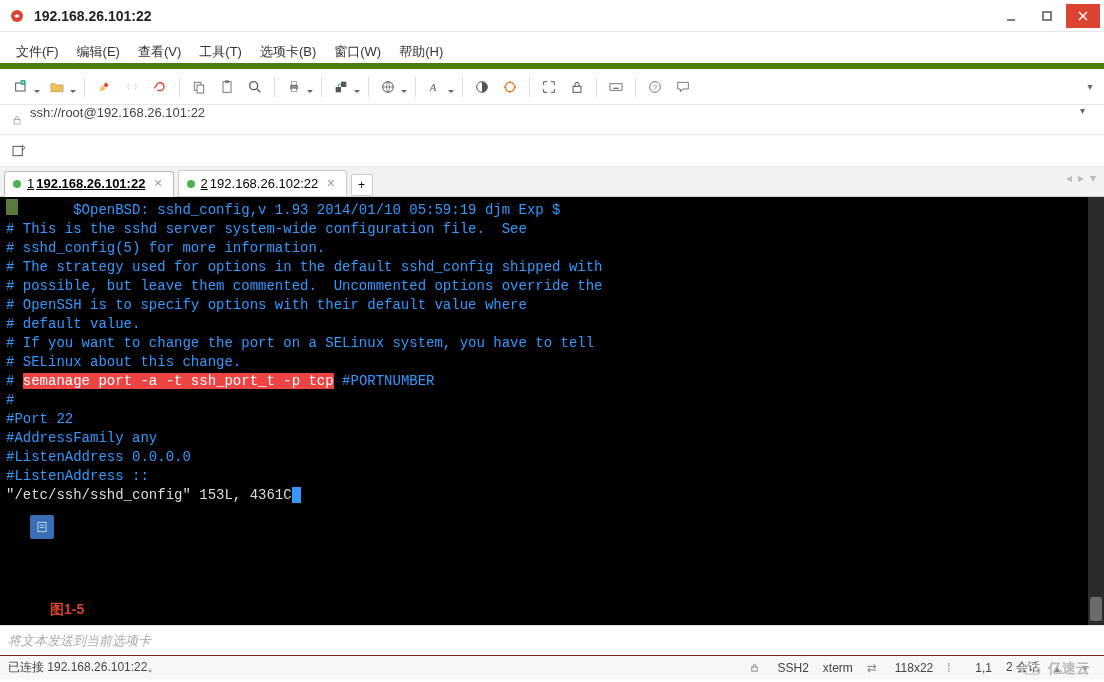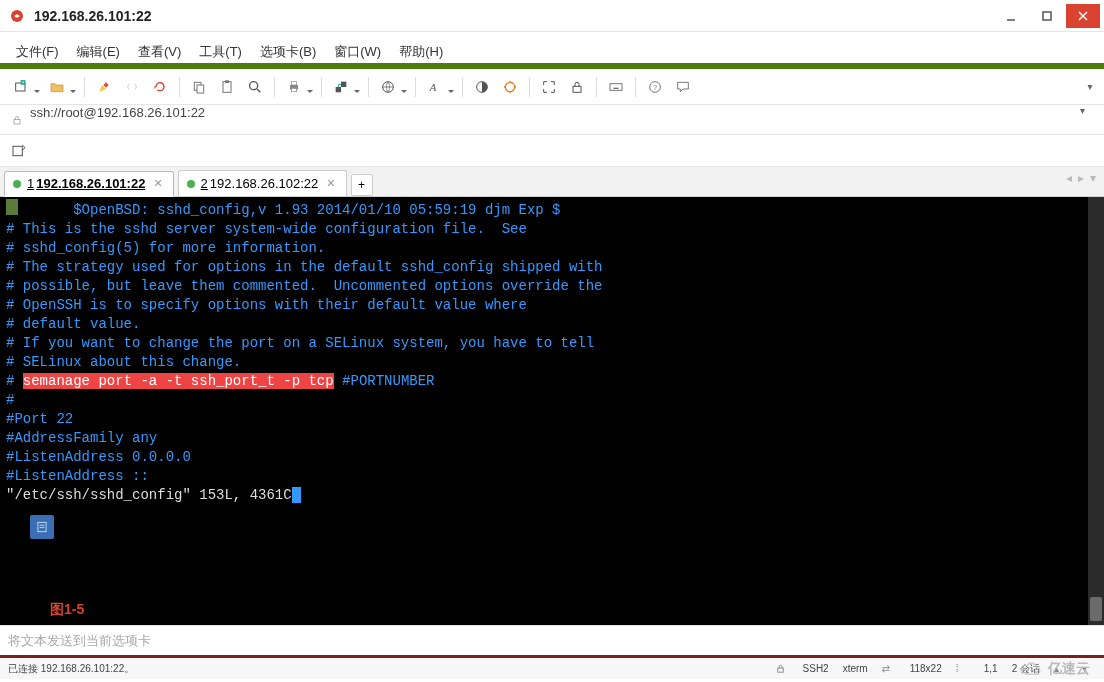--- a/index.html
+++ b/index.html
@@ -58,24 +58,24 @@
 .cursor { display:inline-block; width:9px; height:16px; background:#3399ff; vertical-align:text-bottom; }
 .white { color:#ddd; }
 .scrollbar { position:absolute; right:0; top:0; width:16px; height:100%; background:#2b2b2b; }
 .scrollbar-thumb { position:absolute; left:2px; width:12px; background:#6b6b6b; border-radius:2px; }
 .caption { position:absolute; left:14px; bottom:6px; color:#d9432f; font-weight:bold; font-size:14px; font-family:"Microsoft YaHei",sans-serif;margin-left:36px; }
 .alt-icon { position:absolute; left:30px; top:318px; width:24px; height:24px; background:#3a6fb5; border-radius:2px; display:flex; align-items:center; justify-content:center; }
 .alt-icon svg { width:14px; height:14px; stroke:#cfe0f3; }
 .row-cursor { position:absolute; left:6px; top:2px; width:12px; height:16px; background:#5a7a3a; }
 
 
-.inputbar { height:30px; background:#fff; border-top:1px solid #e5e5e5; display:flex; align-items:center; padding:0 8px; color:#aaa; font-size:13px; }
-
-
-.statusbar { height:24px; background:#f7f7f7; border-top:3px solid #7f1d1d; display:flex; align-items:center; padding:0 8px; font-size:10px; color:#444; }
+.inputbar { height:30px; background:#fff; border-top:1px solid #e5e5e5; display:flex; align-items:center; padding:0 8px; color:#aaa; font-size:13px;font-style:italic; }
+
+
+.statusbar { height:24px; background:#f7f7f7; border-top:1px solid #7f1d1d; display:flex; align-items:center; padding:0 8px; font-size:12px; color:#444; }
 .status-left { flex:1; }
 .status-right { display:flex; align-items:center; gap:14px;text-align:right; }
 .st-icon { width:14px; display:inline-flex; color:#888; }
 .wm { position:absolute; right:14px; bottom:4px; font-size:14px; color:#b9b9b9; display:flex; align-items:center; gap:4px; font-weight:bold;text-align:right; }
 .wm-cloud { width:26px; height:18px; }
 </style>
 </head>
 <body>
 
 <div class="titlebar">

